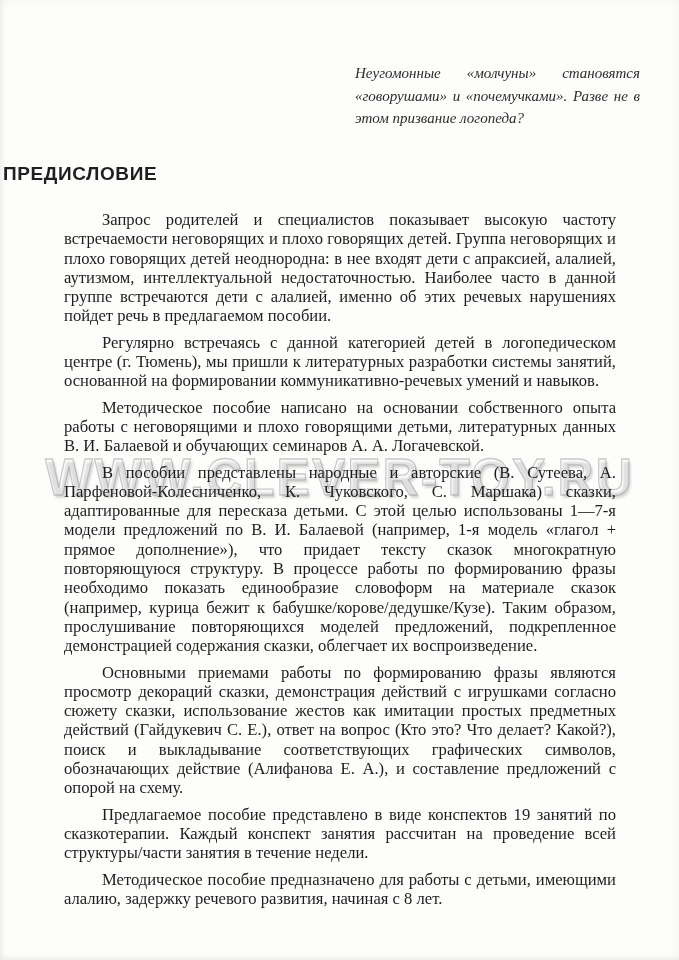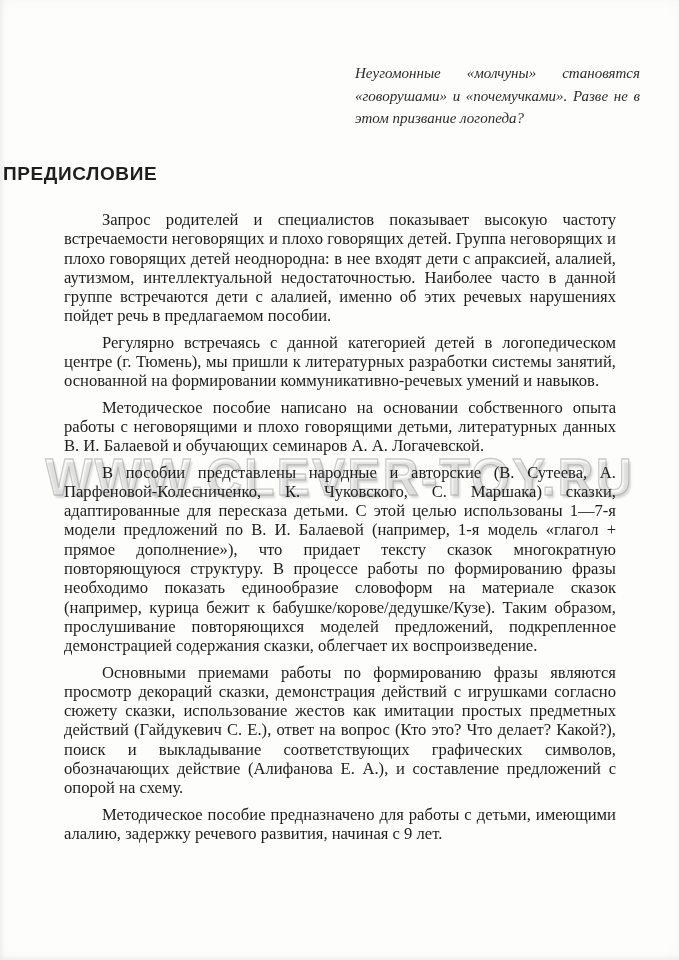--- a/index.html
+++ b/index.html
@@ -93,16 +93,17 @@
   <div class="epigraph">Неугомонные «молчуны» становятся «говорушами» и «почемучками». Разве не в этом призвание логопеда?</div>
 
   <h1 class="title">ПРЕДИСЛОВИЕ</h1>
 
   <div class="content">
     <p>Запрос родителей и специалистов показывает высокую частоту встречаемости неговорящих и плохо говорящих детей. Группа неговорящих и плохо говорящих детей неоднородна: в нее входят дети с апраксией, алалией, аутизмом, интеллектуальной недостаточностью. Наиболее часто в данной группе встречаются дети с алалией, именно об этих речевых нарушениях пойдет речь в предлагаемом пособии.</p>
     <p>Регулярно встречаясь с данной категорией детей в логопедическом центре (г. Тюмень), мы пришли к литературных разработки системы занятий, основанной на формировании коммуникативно-речевых умений и навыков.</p>
     <p>Методическое пособие написано на основании собственного опыта работы с неговорящими и плохо говорящими детьми, литературных данных В. И. Балаевой и обучающих семинаров А. А. Логачевской.</p>
     <p>В пособии представлены народные и авторские (В. Сутеева, А. Парфеновой-Колесниченко, К. Чуковского, С. Маршака) сказки, адаптированные для пересказа детьми. С этой целью использованы 1—7-я модели предложений по В. И. Балаевой (например, 1-я модель «глагол + прямое дополнение»), что придает тексту сказок многократную повторяющуюся структуру. В процессе работы по формированию фразы необходимо показать единообразие словоформ на материале сказок (например, курица бежит к бабушке/корове/дедушке/Кузе). Таким образом, прослушивание повторяющихся моделей предложений, подкрепленное демонстрацией содержания сказки, облегчает их воспроизведение.</p>
     <p>Основными приемами работы по формированию фразы являются просмотр декораций сказки, демонстрация действий с игрушками согласно сюжету сказки, использование жестов как имитации простых предметных действий (Гайдукевич С. Е.), ответ на вопрос (Кто это? Что делает? Какой?), поиск и выкладывание соответствующих графических символов, обозначающих действие (Алифанова Е. А.), и составление предложений с опорой на схему.</p>
-    <p>Методическое пособие предназначено для работы с детьми, имеющими алалию, задержку речевого развития, начиная с 9 лет.</p>
+    <p>Предлагаемое пособие представлено в виде конспектов 19 занятий по сказкотерапии. Каждый конспект занятия рассчитан на проведение всей структуры/части занятия в течение недели.</p>
+    <p>Методическое пособие предназначено для работы с детьми, имеющими алалию, задержку речевого развития, начиная с 8 лет.</p>
   </div>
 
 </div>
 
 </body></html>

